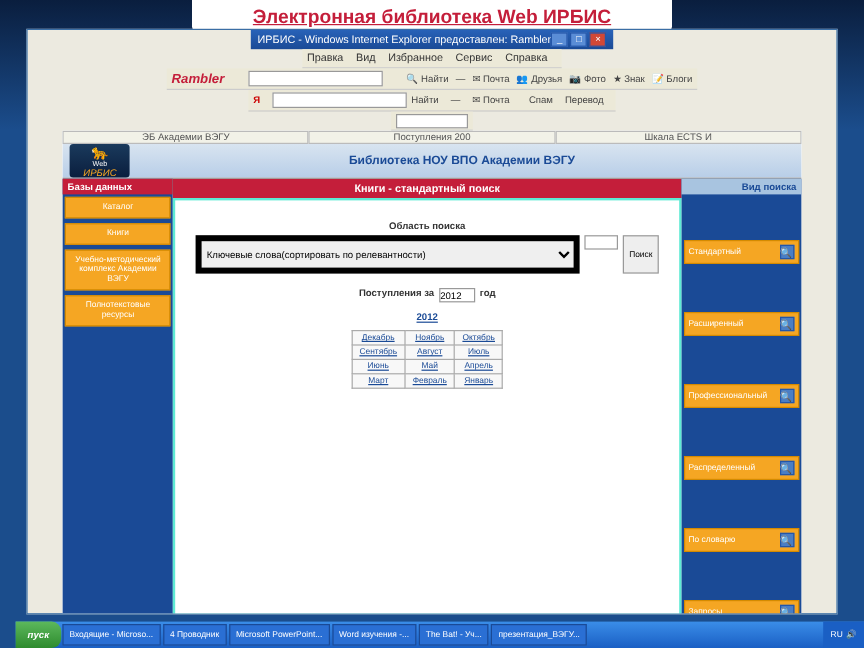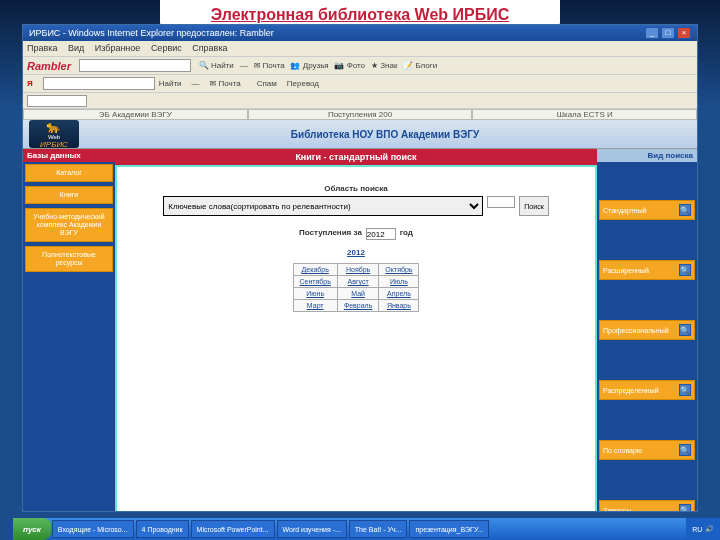--- a/index.html
+++ b/index.html
@@ -1,25 +1,25 @@
 <!DOCTYPE html>
 <html><head>
 <meta charset="utf-8">
 <style>
   * { box-sizing: border-box; margin: 0; padding: 0; }
   body { font-family: Arial, sans-serif; font-size: 10px; background: #fff; width: 720px; height: 540px; overflow: hidden; }
   .slide { width: 720px; height: 540px; background: linear-gradient(180deg, #0a1e3e 0%, #1b4d8c 20%, #1b4d8c 80%, #1b4d8c 100%); position: relative; }
   .slide-title { text-align: center; color: #c41e3a; font-weight: bold; font-size: 16px; padding: 6px 0 2px; text-decoration: underline; background: #fff; border-radius: 0 0 4px 4px; margin: 0 160px; }
-  .browser { position: absolute; top: 24px; left: 22px; right: 22px; bottom: 28px; background: #eceae0; border: 1px solid #3a6ea5; display: flex; flex-direction: column; }
+  .browser { position: absolute; top: 24px; left: 22px; right: 22px; bottom: 28px; background: #eceae0; border: 1px solid #3a6ea5; display: flex; flex-direction: column; align-items: center; }
   .titlebar { height: 16px; background: linear-gradient(180deg,#2862b8,#1a4a96); color: #fff; font-size: 9px; padding: 2px 6px; display: flex; align-items: center; justify-content: space-between; }
   .titlebar-btns { display: flex; gap: 2px; }
   .tbtn { width: 14px; height: 12px; background: #5a8dd6; border: 1px solid #2456a8; font-size: 8px; text-align: center; line-height: 10px; color: #fff; }
   .menubar { height: 16px; background: #ece9d8; font-size: 9px; padding: 2px 4px; color: #333; border-bottom: 1px solid #ccc; }
   .menubar span { margin-right: 8px; }
-  .rambler { height: 18px; background: #ece9d8; border-bottom: 1px solid #ccc; display: flex; align-items: center; padding: 0 4px; gap: 8px; }
+  .rambler { height: 18px; background: #ece9d8; border-bottom: 1px solid #ccc; display: flex; align-items: center; padding: 0 4px; gap: 20px; }
   .rambler-logo { font-weight: bold; font-size: 11px; color: #c41e3a; font-style: italic; }
   .rambler-input { flex: 0 0 90px; height: 13px; border: 1px solid #999; background: #fff; font-size: 8px; }
   .rambler-icons { display: flex; gap: 6px; font-size: 8px; color: #444; align-items:center; flex-wrap:nowrap; overflow:hidden; }
   .rambler-icons span { display:flex; align-items:center; gap:2px; }
   .yandex-bar { height: 18px; background: #ece9d8; border-bottom: 1px solid #ccc; display:flex; align-items:center; padding:0 4px; gap:4px; font-size:8px; color:#444;}
   .yandex-bar span{margin-right:6px;}
   .addr { height: 16px; background: #ece9d8; border-bottom: 1px solid #ccc; display: flex; align-items: center; padding: 0 4px; font-size:8px; }
   .addr input{ height:12px; border:1px solid #999; background:#fff; font-size:8px; width:60px; }
   .content { flex: 1; background: #fff; overflow: hidden; display:flex; flex-direction:column; }
   .tabs3 { display: flex; height: 18px; background: #d9e6f2; font-size: 8px; }
@@ -35,21 +35,21 @@
   .leftcol .btn{ background:#f5a623; color:#fff; font-size:7px; padding:4px 3px; margin:2px; border:1px solid #d48a00; text-align:center; line-height:1.15;}
   .rightcol { width: 100px; background:#1a4a96; display:flex; flex-direction:column;gap:36px;}
   .rightcol .sechead{ background:#a8c4e0; color:#1a4a96; font-size:8px; padding:2px 4px; font-weight:bold; text-align:right;}
   .rightcol .btn{ background:#f5a623; color:#fff; font-size:7px; padding:3px 3px; margin:2px; border:1px solid #d48a00; display:flex; justify-content:space-between; align-items:center;}
   .rightcol .btn .mag{ width:12px; height:12px; background:#4a7ec4; border:1px solid #2456a8; display:flex; align-items:center; justify-content:center; font-size:8px;}
   .center { flex:1; background:#5eead4; display:flex; flex-direction:column;}
   .center .heading{ background:#c41e3a; color:#fff; font-size:9px; font-weight:bold; text-align:center; padding:3px;}
   .center .searcharea{ background:#fff; flex:1; margin:2px; padding:17px; color:#333; font-size:8px; display:flex; flex-direction:column; align-items:center;}
   .searcharea .lbl{ font-weight:bold; margin-bottom:3px;}
   .searcharea .row{ display:flex; gap:4px; width:100%; justify-content:center; margin-bottom:6px;}
-  .searcharea select{ font-size:8px; width:320px; height:20px; border:1px solid #000000;}
+  .searcharea select{ font-size:8px; width:320px; height:32px; border:5px solid #000000;}
   .searcharea input[type=text]{font-size:8px; width:28px; height:12px; border:1px solid #999;}
   .searcharea .gobtn{ font-size:7px; padding:1px 4px; border:1px solid #999; background:#eee;}
   .yearlink{ color:#1a4a96; text-decoration:underline; font-weight:bold; margin:2px 0 6px;}
   .monthtable{ border-collapse:collapse;}
   .monthtable td{ border:1px solid #aaa; padding:2px 6px; font-size:7px; color:#1a4a96; text-decoration:underline; background:#f8f8f8; text-align:center;}
   .rules{ margin-top:10px; font-weight:bold; font-size:8px;}
   .rules .q{ color:#1a4a96; }
   .footer-text{ color:#a8c4e0; font-size:6px; text-align:center; padding:8px 10px 4px; line-height:1.2;}
   .taskbar { position:absolute; bottom:0; left:13px; right:0; height:22px; background: linear-gradient(180deg,#3a8de8,#1a5fc4); display:flex; align-items:center; font-size:8px; color:#fff;}
   .startbtn{ background: linear-gradient(180deg,#5cb85c,#2e8b2e); height:22px; padding:0 10px; display:flex; align-items:center; font-weight:bold; font-style:italic; border-radius:0 8px 8px 0;}

